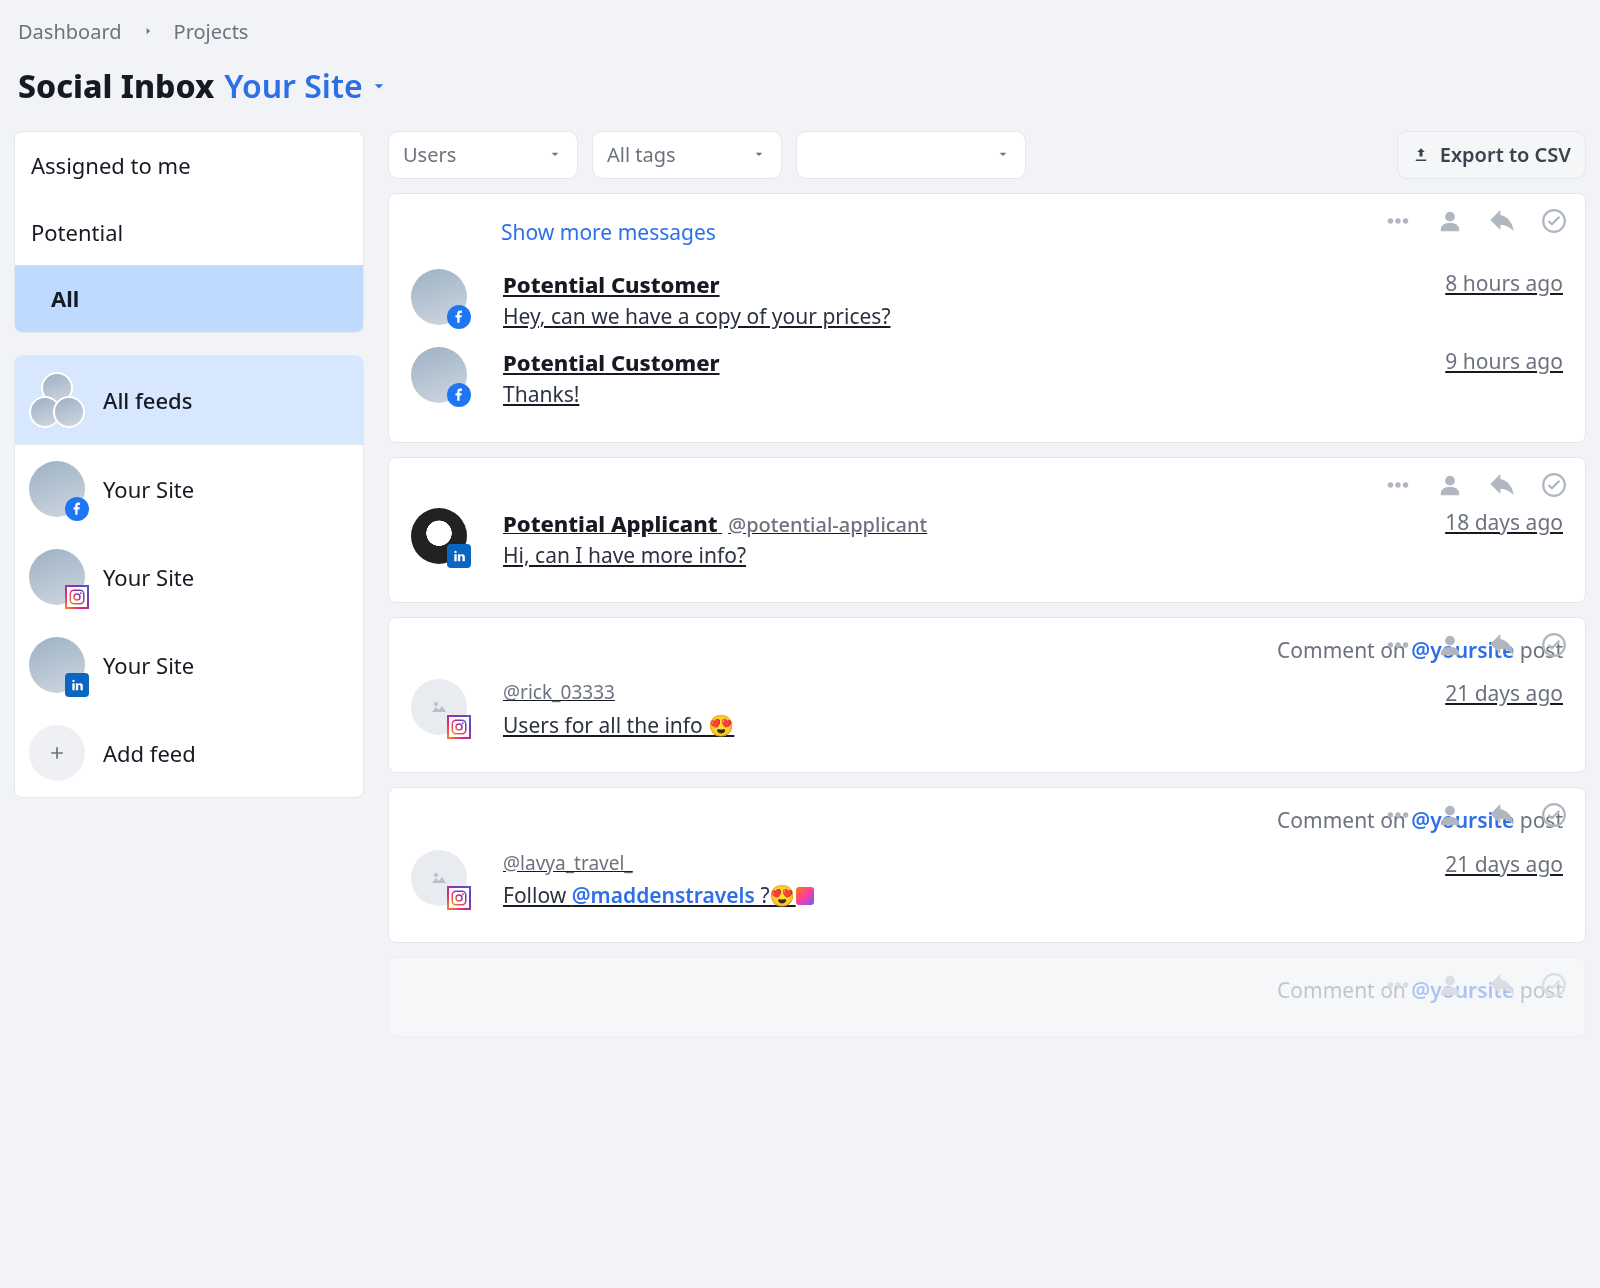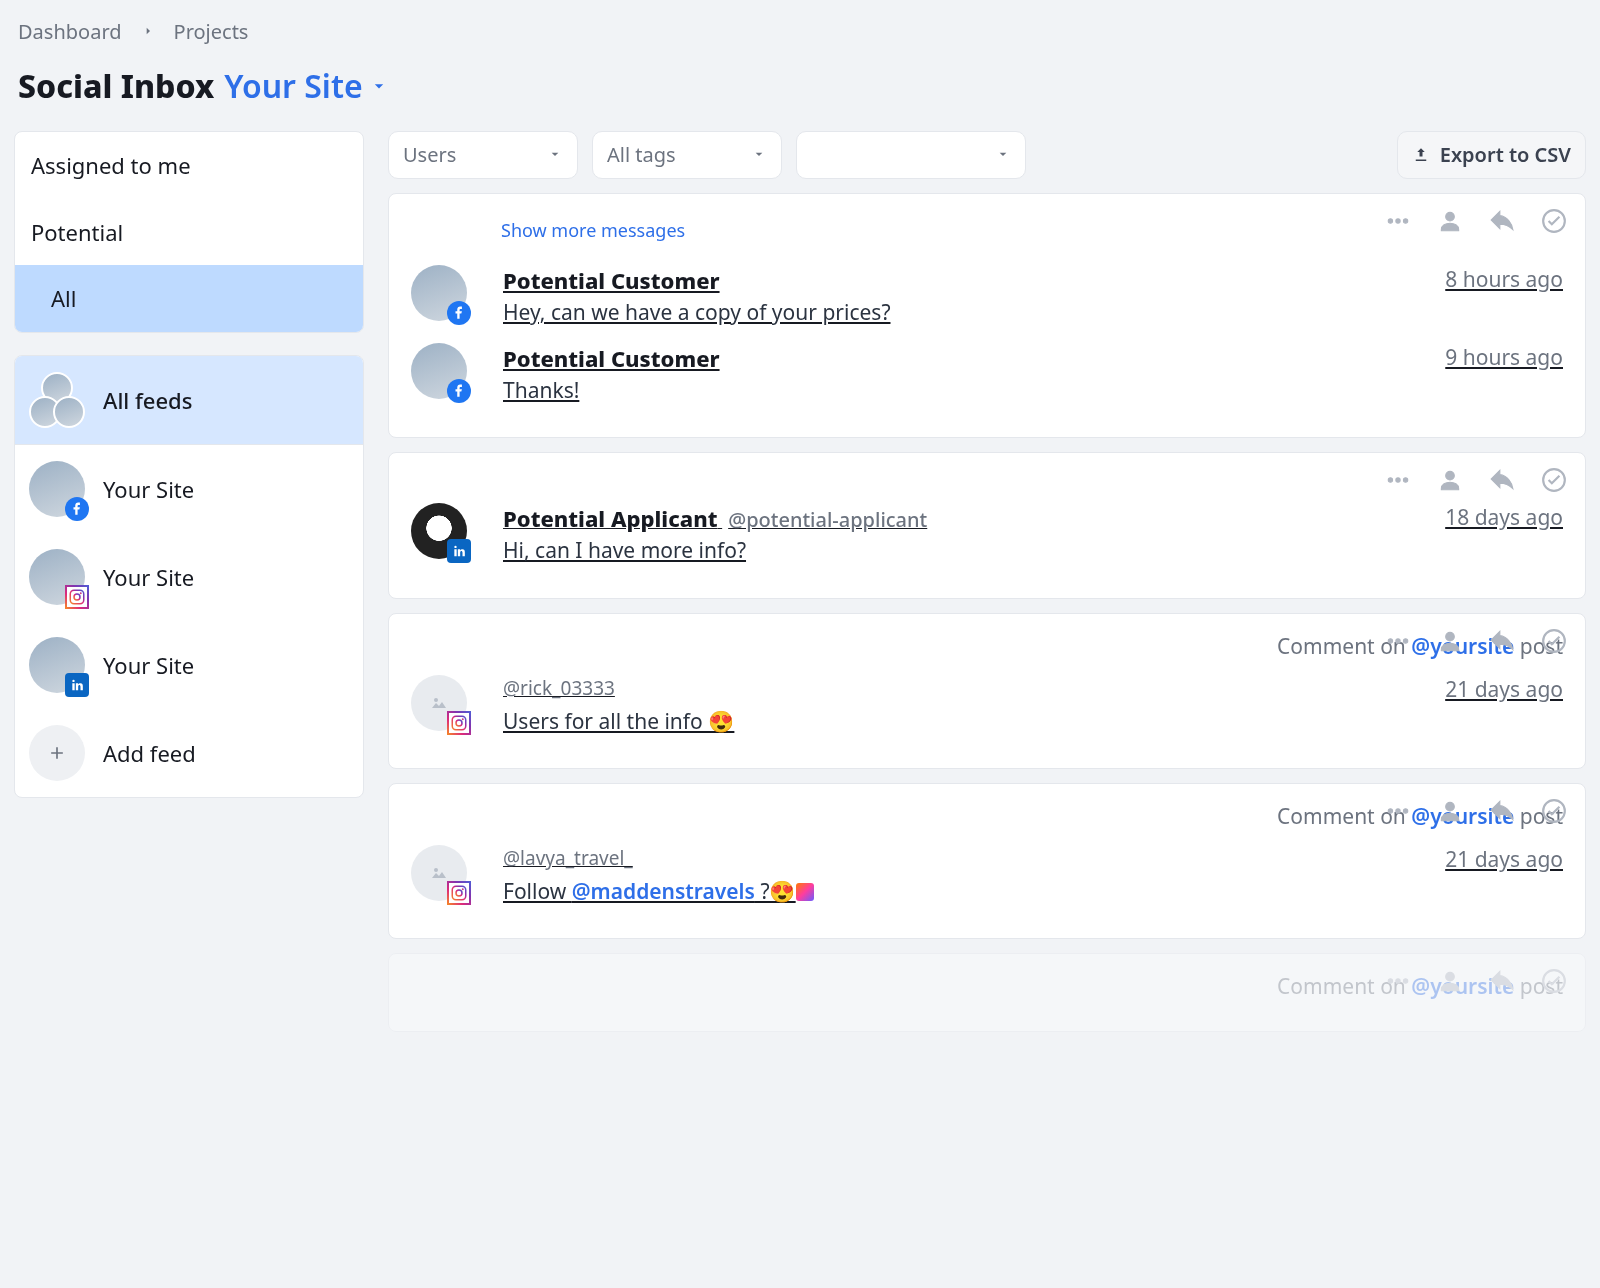--- a/index.html
+++ b/index.html
@@ -56,21 +56,21 @@
     background: var(--bg-panel);
     border: 1px solid var(--border);
     border-radius: var(--radius);
     overflow:hidden;
   }
   .filter-list .item {
     padding: 18px 16px;
     font-size: 22px;
     cursor:pointer;
   }
-  .filter-list .item.active { background: var(--select-bg); font-weight:400;padding-left:36px;}
+  .filter-list .item.active { background: var(--select-bg); font-weight:700;padding-left:36px;}
   .feeds .item {
     display:flex; align-items:center; gap:18px;
     padding: 16px 14px;
     font-size: 22px;
     cursor:pointer;
   }
   .feeds .item.active { background: var(--select-bg-light); font-weight:500;}
   .feeds .sep { height:1px; background: var(--border); }
 
   .avatar {
@@ -139,21 +139,21 @@
     border-radius:var(--radius); padding: 18px 22px 24px;
     position:relative;
   }
   .card.fading { opacity:.35; pointer-events:none;}
   .card-actions {
     position:absolute; top:14px; right:18px;
     display:flex; gap:26px; color:var(--icon);
   }
   .card-actions .ic{width:26px;height:26px;cursor:pointer;}
   .card-actions .ic svg{width:100%;height:100%;fill:var(--icon);stroke:var(--icon);}
-  .show-more { color:var(--link); font-size:18px; padding: 6px 0 14px 90px; cursor:pointer;}
+  .show-more { color:var(--link); font-size:21px; padding: 6px 0 14px 90px; cursor:pointer;}
   .msg { display:flex; gap:36px; padding: 8px 0; text-decoration: underline;}
   .msg .body{flex:1;min-width:0;}
   .msg .name{font-weight:800;font-size:22px;}
   .msg .handle{font-weight:500;font-size:20px;color:var(--text-muted);margin-left:6px;}
   .msg .text{font-size:21px;color:#2b3340;margin-top:2px;}
   .msg .time{font-size:21px;color:var(--text-muted);white-space:nowrap;padding-left:16px;}
   .msg .row{display:flex;align-items:flex-start;}
   .comment-header{font-size:21px;color:var(--text-muted);padding: 0 0 6px 90px; text-align: right;}
   .comment-header .site{color:var(--link);font-weight:600;}
   .user-sm{font-size:19px;color:var(--text-muted);margin-bottom:2px;}

